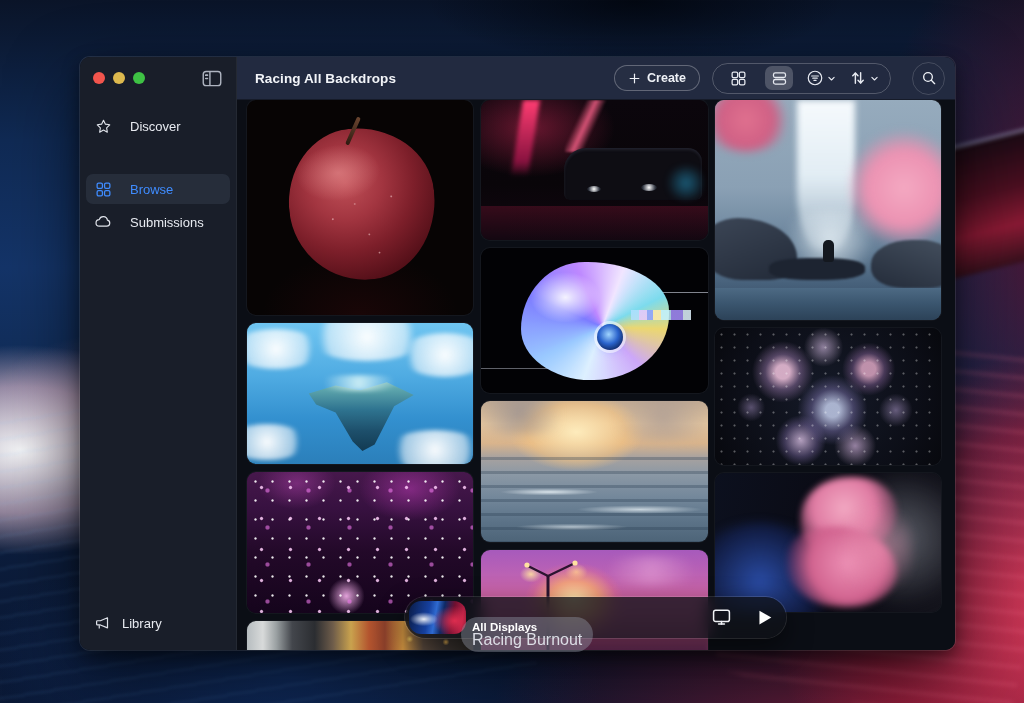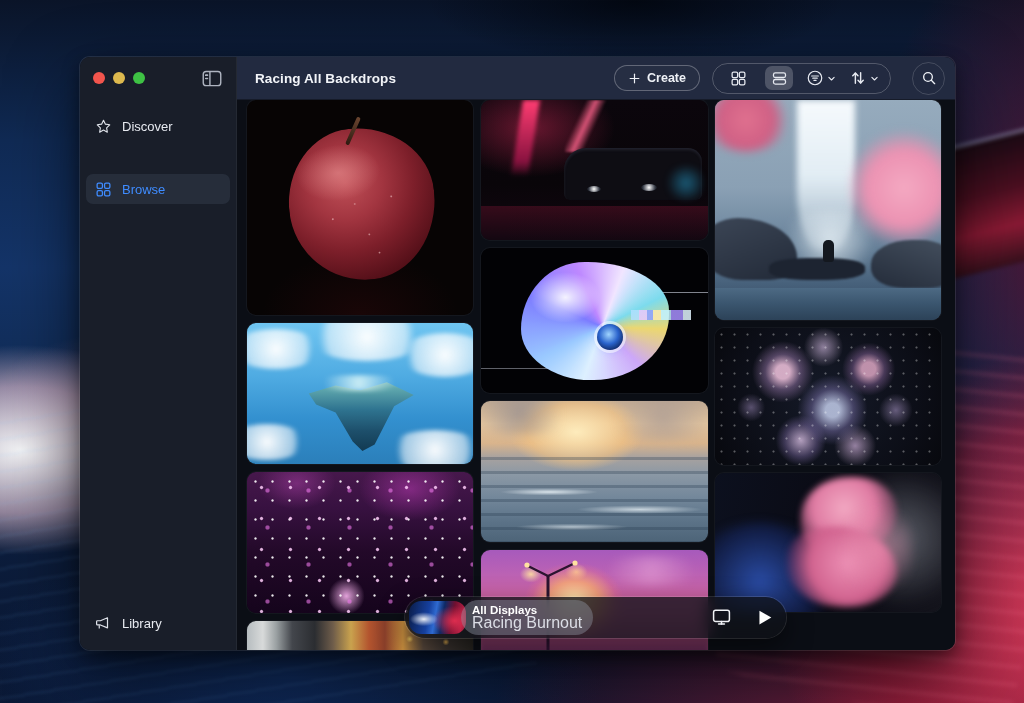--- a/index.html
+++ b/index.html
@@ -57,21 +57,21 @@
     background:#191e29; border-right:1px solid rgba(255,255,255,.05);
   }
   .traffic { position:absolute; left:13px; top:15px; display:flex; gap:8px; }
   .traffic span { width:12px; height:12px; border-radius:50%; display:block; }
   .sb-toggle {
     position:absolute; right:13px; top:12px; width:22px; height:19px;
     color:#aeb4c0; display:flex; align-items:center; justify-content:center; cursor:pointer;
   }
   .nav { position:absolute; left:6px; right:6px; top:54px; }
   .nav-item {
-    display:flex; align-items:center; gap:10px; height:30px; margin-bottom:3px;
+    display:flex; align-items:center; gap:18px; height:30px; margin-bottom:3px;
     padding:0 8px; border-radius:7px; color:#e7eaf0; font-size:13px; cursor:default;
   }
   .nav-item .ic { width:18px; height:18px; display:flex; align-items:center; justify-content:center; color:#dfe3ea; }
   .nav-item.active { background:#262d3a;margin-top:33px; }
   .feedback {
     position:absolute; left:14px; bottom:18px; display:flex; align-items:center; gap:10px;
     color:#e7eaf0; font-size:13px;
   }
   .feedback .ic { width:18px; height:18px; color:#dfe3ea; display:flex; align-items:center; }
 
@@ -310,21 +310,21 @@
   }
   .pb-thumb {
     position:absolute; left:4px; top:4px; width:57px; height:33px; border-radius:12px; overflow:hidden;
     background:
       radial-gradient(20px 10px at 26% 55%, rgba(255,255,255,.9), transparent 70%),
       radial-gradient(30px 20px at 80% 60%, rgba(226,46,80,.95), transparent 75%),
       linear-gradient(100deg,#0a1c48 0%,#16409e 34%,#2f6ad0 46%,#0e2a66 58%,#6e1030 74%,#b01e42 90%,#5a1026 100%);
     cursor:pointer;
   }
   .pb-pill {
-    position:absolute; left:56px; top:3px; height:35px; padding:3px 11px 0 11px;
+    position:absolute; left:56px; top:20px; height:35px; padding:3px 11px 0 11px;
     border-radius:18px; background:rgba(145,150,165,.42);
   }
   .pb-primary { font-size:11.5px; font-weight:bold; color:#ffffff; line-height:14px; white-space:nowrap; }
   .pb-secondary { font-size:16px; color:#dcdee6; line-height:12px; white-space:nowrap; }
   .pb-display { position:absolute; left:306px; top:10px; width:22px; height:21px; color:#f0f2f6; cursor:pointer; }
   .pb-play { position:absolute; left:348px; top:9px; width:22px; height:23px; color:#fff; cursor:pointer; }
 
   svg { display:block; }
 </style>
 </head>
@@ -365,20 +365,28 @@
       <div class="nav-item active" style="color:#3f8cff">
         <span class="ic" style="color:#3f8cff">
           <svg width="17" height="17" viewBox="0 0 24 24" fill="none" stroke="currentColor" stroke-width="1.8">
             <rect x="3" y="3" width="7.5" height="7.5" rx="2"></rect>
             <rect x="13.5" y="3" width="7.5" height="7.5" rx="2"></rect>
             <rect x="3" y="13.5" width="7.5" height="7.5" rx="2"></rect>
             <rect x="13.5" y="13.5" width="7.5" height="7.5" rx="2"></rect>
           </svg>
         </span>
         <span>Browse</span>
+      </div>
+      <div class="nav-item">
+        <span class="ic">
+          <svg width="18" height="18" viewBox="0 0 24 24" fill="none" stroke="currentColor" stroke-width="1.6" stroke-linejoin="round">
+            <path d="M7 17.5h10a4 4 0 0 0 .9-7.9A5.6 5.6 0 0 0 7 8.9a4.3 4.3 0 0 0 0 8.6z"></path>
+          </svg>
+        </span>
+        <span>Submissions</span>
       </div>
     </div>
 
     <div class="feedback">
       <span class="ic">
         <svg width="18" height="18" viewBox="0 0 24 24" fill="none" stroke="currentColor" stroke-width="1.6" stroke-linejoin="round">
           <path d="M18 5l-9.5 4H4.5a1 1 0 0 0-1 1v3.6a1 1 0 0 0 1 1H8.5L18 18.5V5z"></path>
           <path d="M7 15v4.2"></path>
         </svg>
       </span>

